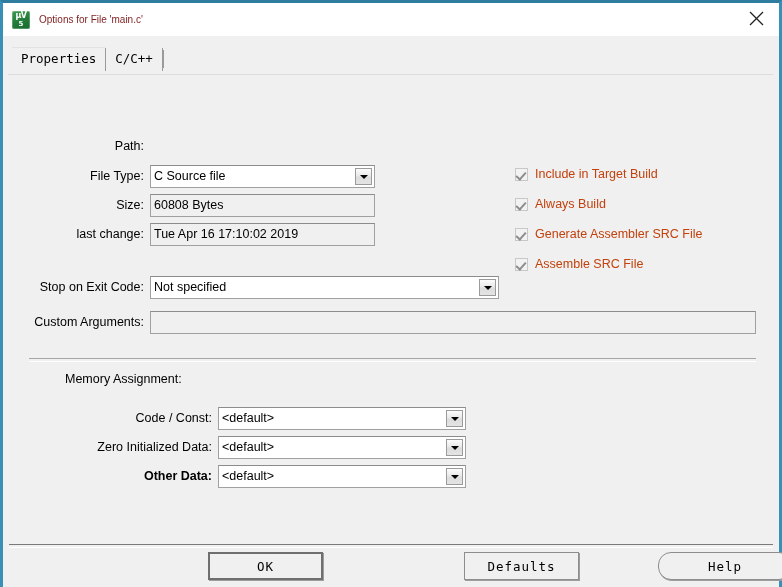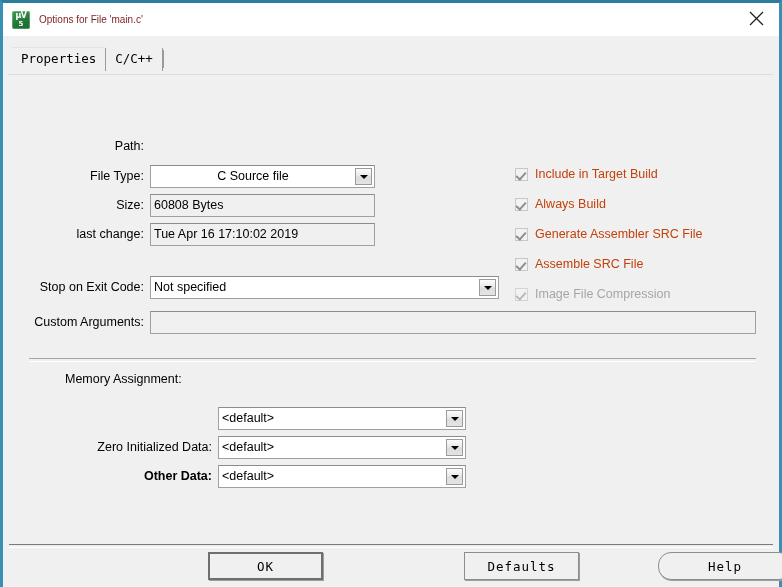--- a/index.html
+++ b/index.html
@@ -334,21 +334,21 @@
         <span>C/C++</span>
       </div>
       <div class="tab-endcap"></div>
     </div>
 
     <div id="panel">
 
       <div class="lbl" style="left:20px; top:64px; width:116px;">Path:</div>
 
       <div class="lbl" style="left:20px; top:94px; width:116px;">File Type:</div>
-      <div class="combo" style="left:142px; top:90px; width:225px; height:23px;text-align:center;">
+      <div class="combo" style="left:142px; top:90px; width:225px; height:23px;">
         <span>C Source file</span>
         <span class="arrowbtn"></span>
       </div>
 
       <div class="lbl" style="left:20px; top:123px; width:116px;">Size:</div>
       <div class="field readonly" style="left:142px; top:119px; width:225px; height:23px;">
         <span>60808 Bytes</span>
       </div>
 
       <div class="lbl" style="left:20px; top:152px; width:116px;">last change:</div>
@@ -376,29 +376,26 @@
         <span class="cbtext">Always Build</span>
       </div>
       <div class="cbrow" style="left:507px; top:152px;">
         <span class="cbox checked"></span>
         <span class="cbtext">Generate Assembler SRC File</span>
       </div>
       <div class="cbrow" style="left:507px; top:182px;">
         <span class="cbox checked"></span>
         <span class="cbtext">Assemble SRC File</span>
       </div>
-      <div class="cbrow disabled" style="left:507px; top:212px;">
-        <span class="cbox checked"></span>
-        <span class="cbtext">Image File Compression</span>
-      </div>
 
       <div class="hsep" style="left:21px; top:283px; width:727px;"></div>
 
       <div id="section-title" style="left:57px; top:297px;">Memory Assignment:</div>
 
+      <div class="lbl" style="left:56px; top:336px; width:148px;">Code / Const:</div>
       <div class="combo" style="left:210px; top:332px; width:248px; height:23px;">
         <span>&lt;default&gt;</span>
         <span class="arrowbtn"></span>
       </div>
 
       <div class="lbl" style="left:40px; top:365px; width:164px;">Zero Initialized Data:</div>
       <div class="combo" style="left:210px; top:361px; width:248px; height:23px;">
         <span>&lt;default&gt;</span>
         <span class="arrowbtn"></span>
       </div>

